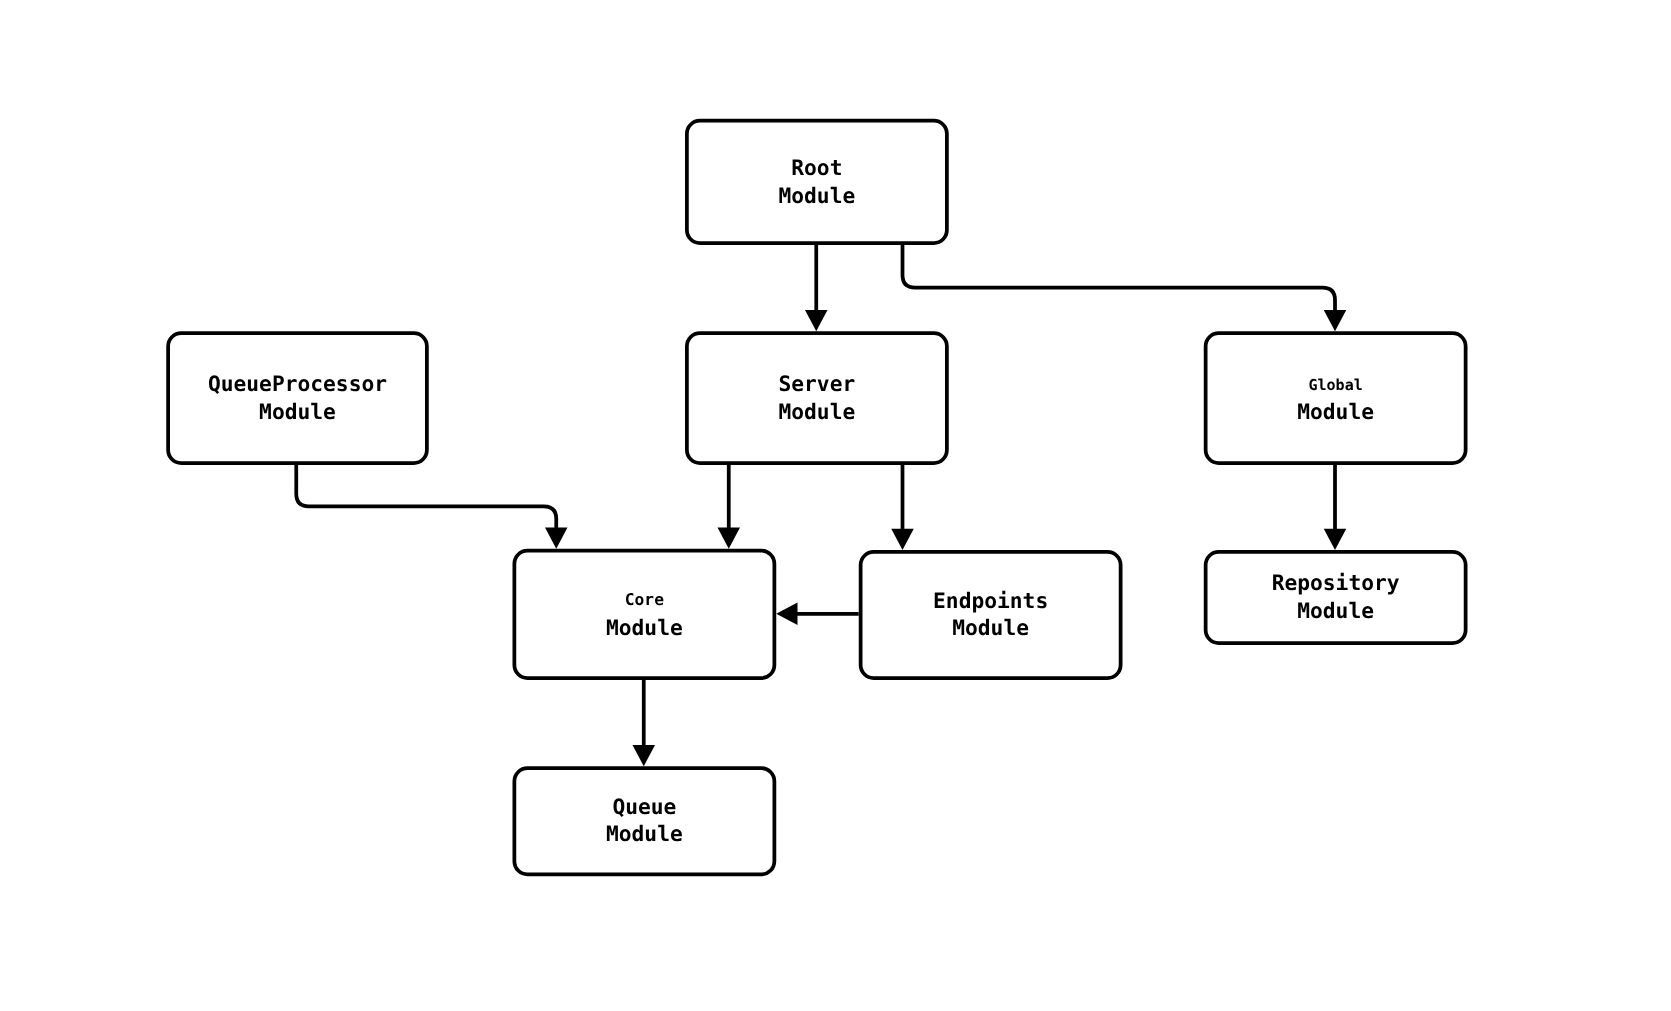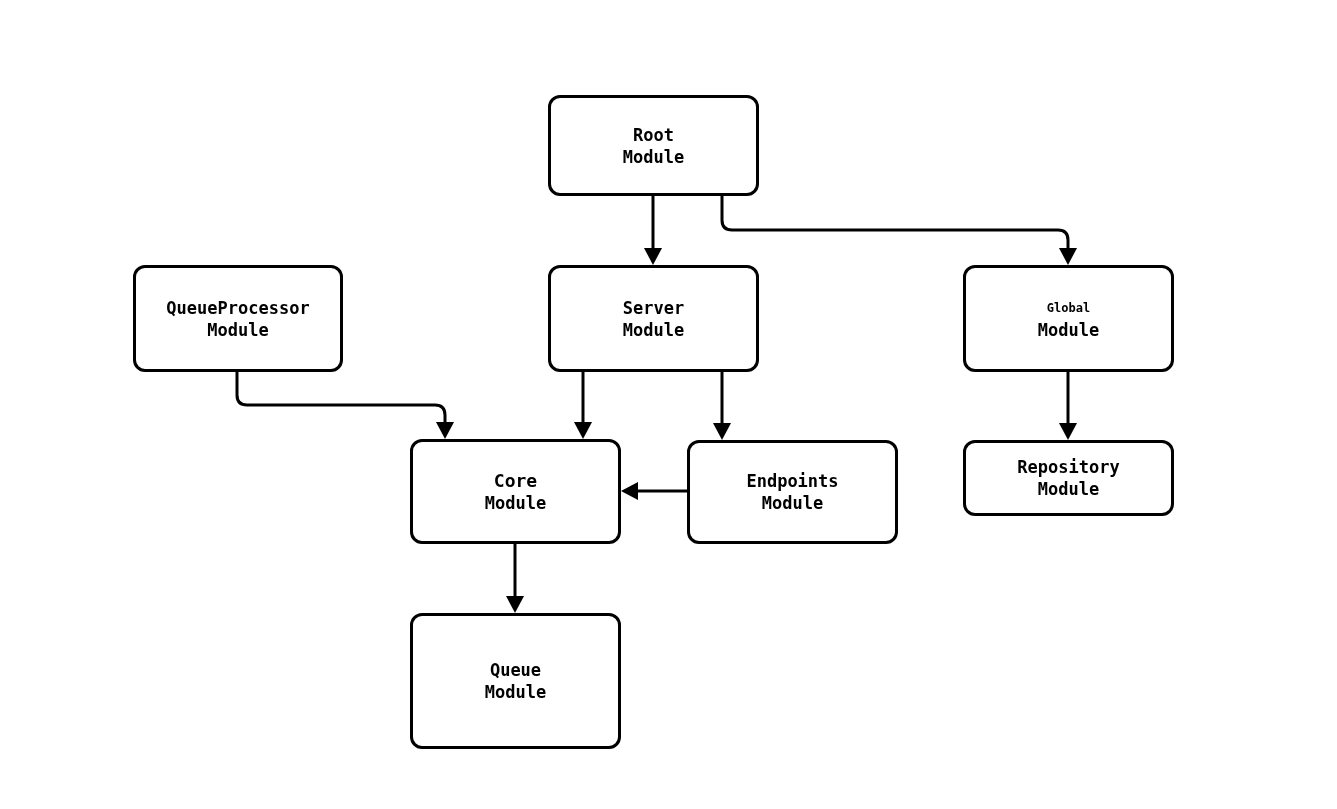--- a/index.html
+++ b/index.html
@@ -107,30 +107,30 @@
       </div>
       <div class="node" style="left: 548px; top: 265px; width: 211px; height: 107px; border-color: rgb(0, 0, 0); background: rgb(255, 255, 255); border-width: 3px; border-radius: 12px; align-items: center;">
         <div class="node-label" style="font-size: 17px;">Server</div>
         <div class="node-label" style="font-size: 17px;">Module</div>
       </div>
       <div class="node" style="left: 963px; top: 265px; width: 211px; height: 107px; border-color: rgb(0, 0, 0); background: rgb(255, 255, 255); border-width: 3px; border-radius: 12px;">
         <div class="node-label" style="font-size: 12px;">Global</div>
         <div class="node-label" style="font-size: 17px;">Module</div>
       </div>
       <div class="node" style="left: 410px; top: 439px; width: 211px; height: 105px; border-color: rgb(0, 0, 0); background: rgb(255, 255, 255); border-width: 3px; border-radius: 12px;">
-        <div class="node-label" style="font-size: 18px;">Core</div>
+        <div class="node-label" style="font-size: 13px;">Core</div>
         <div class="node-label" style="font-size: 17px;">Module</div>
       </div>
       <div class="node" style="left: 687px; top: 440px; width: 211px; height: 104px; border-color: rgb(0, 0, 0); background: rgb(255, 255, 255); border-width: 3px; border-radius: 12px;">
         <div class="node-label" style="font-size: 17px;">Endpoints</div>
         <div class="node-label" style="font-size: 17px;">Module</div>
       </div>
       <div class="node" style="left: 963px; top: 440px; width: 211px; height: 76px; border-color: rgb(0, 0, 0); background: rgb(255, 255, 255); border-width: 3px; border-radius: 12px;">
         <div class="node-label" style="font-size: 17px;">Repository</div>
         <div class="node-label" style="font-size: 17px;">Module</div>
       </div>
-      <div class="node" style="left: 410px; top: 613px; width: 211px; height: 136px; border-color: rgb(0, 0, 0); background: rgb(255, 255, 255); border-width: 3px; border-radius: 12px;">
+      <div class="node" style="left: 410px; top: 613px; width: 211px; height: 88px; border-color: rgb(0, 0, 0); background: rgb(255, 255, 255); border-width: 3px; border-radius: 12px;">
         <div class="node-label" style="font-size: 17px;">Queue</div>
         <div class="node-label" style="font-size: 17px;">Module</div>
       </div>
     </div>
 
 </div>
 
 </body></html>

